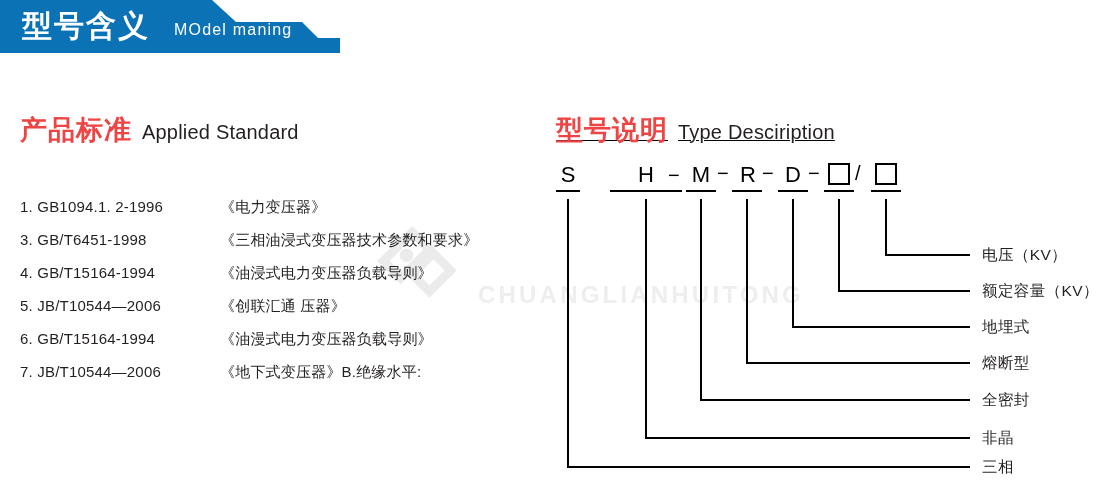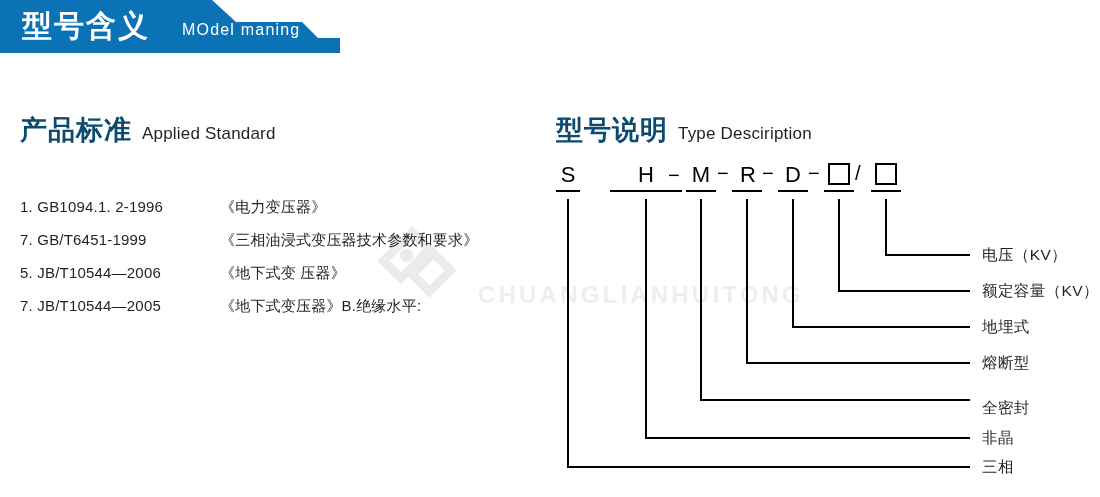--- a/index.html
+++ b/index.html
@@ -76,51 +76,51 @@
     top: 6px;
     font-size: 30px;
     font-weight: bold;
     color: #ffffff;
     letter-spacing: 2px;
     line-height: 40px;
     white-space: nowrap;
   }
   #header-banner .banner-subtitle {
     position: absolute;
-    left: 182px;
+    left: 174px;
     top: 20px;
     font-size: 16px;
     color: #ffffff;
     letter-spacing: 1.2px;
     white-space: nowrap;
     line-height: 20px;
   }
 
   
   .section-heading {
     position: absolute;
     white-space: nowrap;
     z-index: 3;
   }
   .section-heading .h-cn {
     font-size: 27px;
     font-weight: bold;
-    color: #0c4a6e;
+    color: #ef4444;
     letter-spacing: 1px;
     vertical-align: baseline;
   }
   .section-heading .h-en {
-    font-size: 17px;
+    font-size: 20px;
     color: #231f20;
     margin-left: 10px;
     vertical-align: baseline;
     letter-spacing: 0.2px;
   }
   #standards-heading { left: 20px; top: 112px; }
-  #typedesc-heading  { left: 556px; top: 112px; }
+  #typedesc-heading  { left: 556px; top: 112px; text-decoration: underline; }
 
   
   #standards-list {
     position: absolute;
     left: 20px;
     top: 190px;
     width: 520px;
     z-index: 3;
   }
   #standards-list .std-row {
@@ -220,27 +220,33 @@
 
 <div class="section-heading" id="standards-heading">
   <span class="h-cn">产品标准</span><span class="h-en">Applied Standard</span>
 </div>
 
 <div id="standards-list">
   <div class="std-row">
     <span class="std-code">1. GB1094.1. 2-1996</span><span class="std-name">《电力变压器》</span>
   </div>
   <div class="std-row">
-    <span class="std-code">7. GB/T6451-1999</span><span class="std-name">《三相油浸式变压器技术参数和要求》</span>
-  </div>
-  <div class="std-row">
-    <span class="std-code">5. JB/T10544—2006</span><span class="std-name">《地下式变 压器》</span>
-  </div>
-  <div class="std-row">
-    <span class="std-code">7. JB/T10544—2005</span><span class="std-name">《地下式变压器》B.绝缘水平:</span>
+    <span class="std-code">3. GB/T6451-1998</span><span class="std-name">《三相油浸式变压器技术参数和要求》</span>
+  </div>
+  <div class="std-row">
+    <span class="std-code">4. GB/T15164-1994</span><span class="std-name">《油浸式电力变压器负载导则》</span>
+  </div>
+  <div class="std-row">
+    <span class="std-code">5. JB/T10544—2006</span><span class="std-name">《创联汇通 压器》</span>
+  </div>
+  <div class="std-row">
+    <span class="std-code">6. GB/T15164-1994</span><span class="std-name">《油漫式电力变压器负载导则》</span>
+  </div>
+  <div class="std-row">
+    <span class="std-code">7. JB/T10544—2006</span><span class="std-name">《地下式变压器》B.绝缘水平:</span>
   </div>
 </div>
 
 <div class="section-heading" id="typedesc-heading">
   <span class="h-cn">型号说明</span><span class="h-en">Type Desciription</span>
 </div>
 
 <div id="model-diagram">
 
   <div class="code-char" style="left:7px; top:6px; width:22px;">S</div>
@@ -282,16 +288,16 @@
       <path d="M289,44 L289,136 L420,136"></path>
 
       <path d="M336,44 L336,100 L420,100"></path>
     </g>
   </svg>
 
   <div class="leader-label" style="left:432px; top:91px;">电压（KV）</div>
   <div class="leader-label" style="left:432px; top:127px;">额定容量（KV）</div>
   <div class="leader-label" style="left:432px; top:163px;text-align:right;">地埋式</div>
   <div class="leader-label" style="left:432px; top:199px;">熔断型</div>
-  <div class="leader-label" style="left:432px; top:244px;">全密封</div>
+  <div class="leader-label" style="left:432px; top:236px;">全密封</div>
   <div class="leader-label" style="left:432px; top:274px;">非晶</div>
   <div class="leader-label" style="left:432px; top:303px;">三相</div>
 </div>
 
 </body></html>

